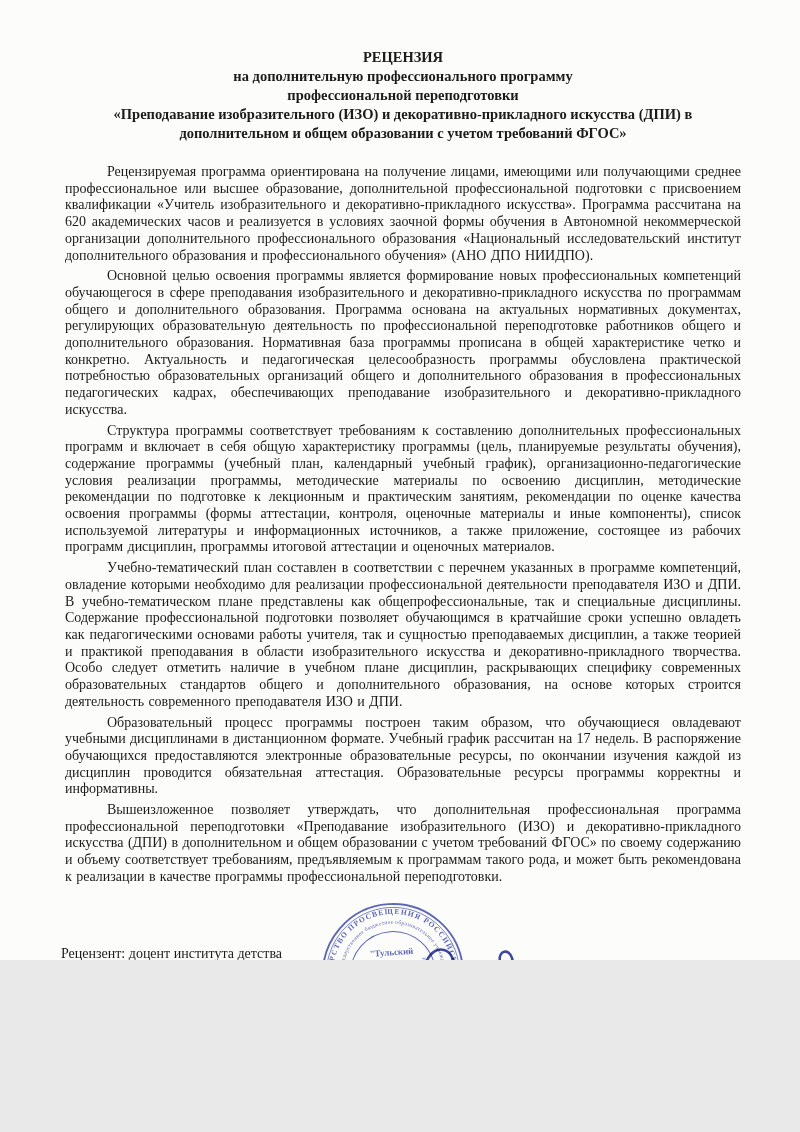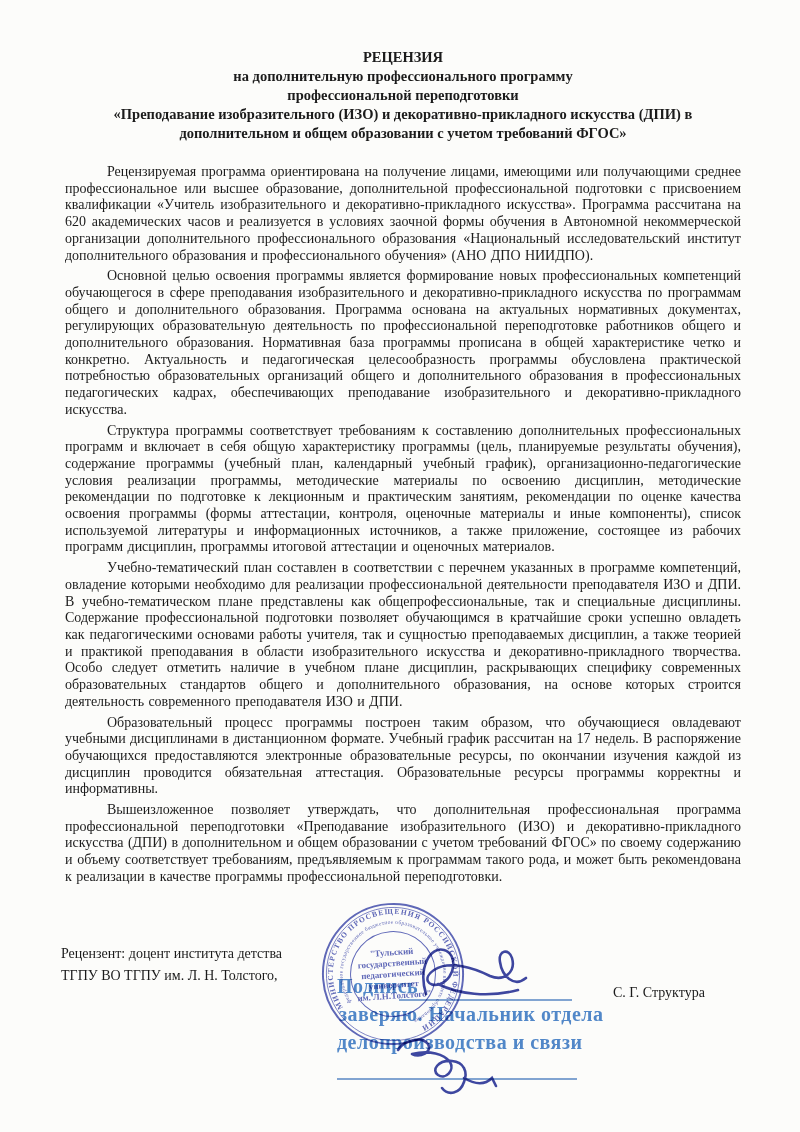--- a/index.html
+++ b/index.html
@@ -3,21 +3,21 @@
 <meta charset="utf-8">
 <style>
   html,body{margin:0;padding:0;}
   body{
     width:800px;height:1132px;
     background:#e9e9e9;
     font-family:"Liberation Serif", serif;
   }
   .page{
     position:relative;
-    width:800px;height:1132px;
+    width:800px;height:960px;
     background:#fcfcfa;
     color:#1b1b1b;
     overflow:hidden;
   }
   .content{
     position:absolute;
     left:61px; top:48px; width:684px;
   }
   .title-block{
     text-align:center;

